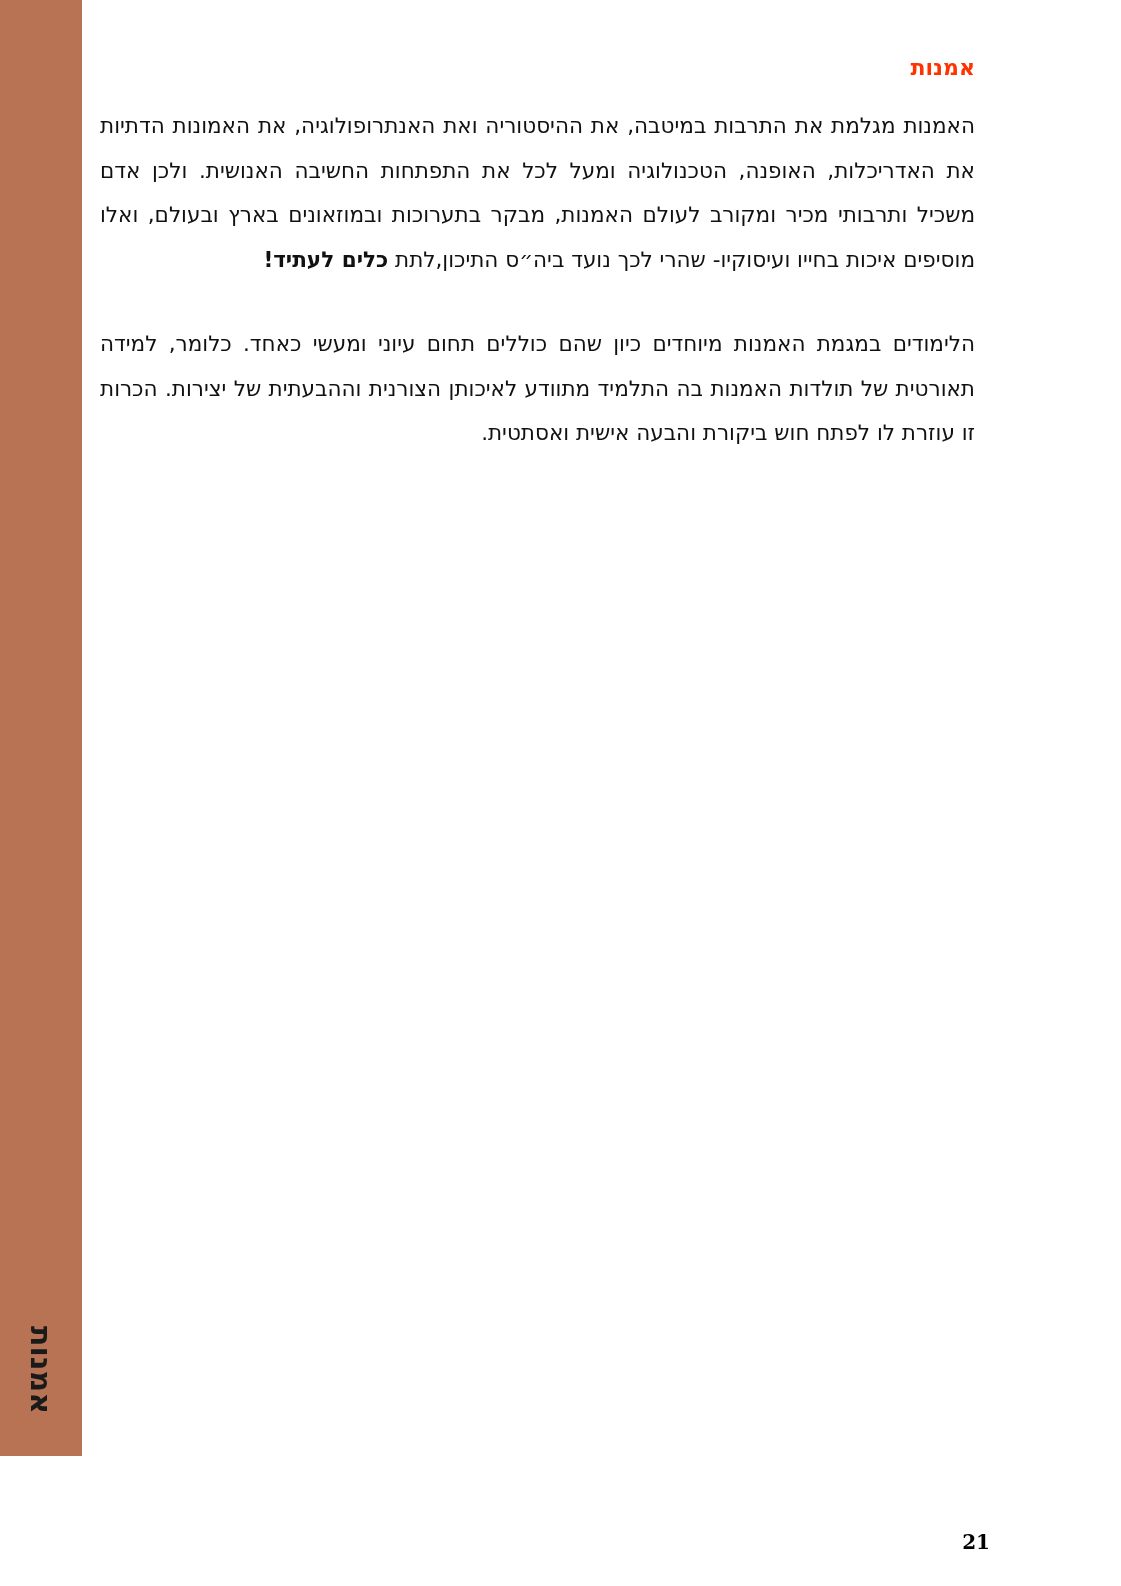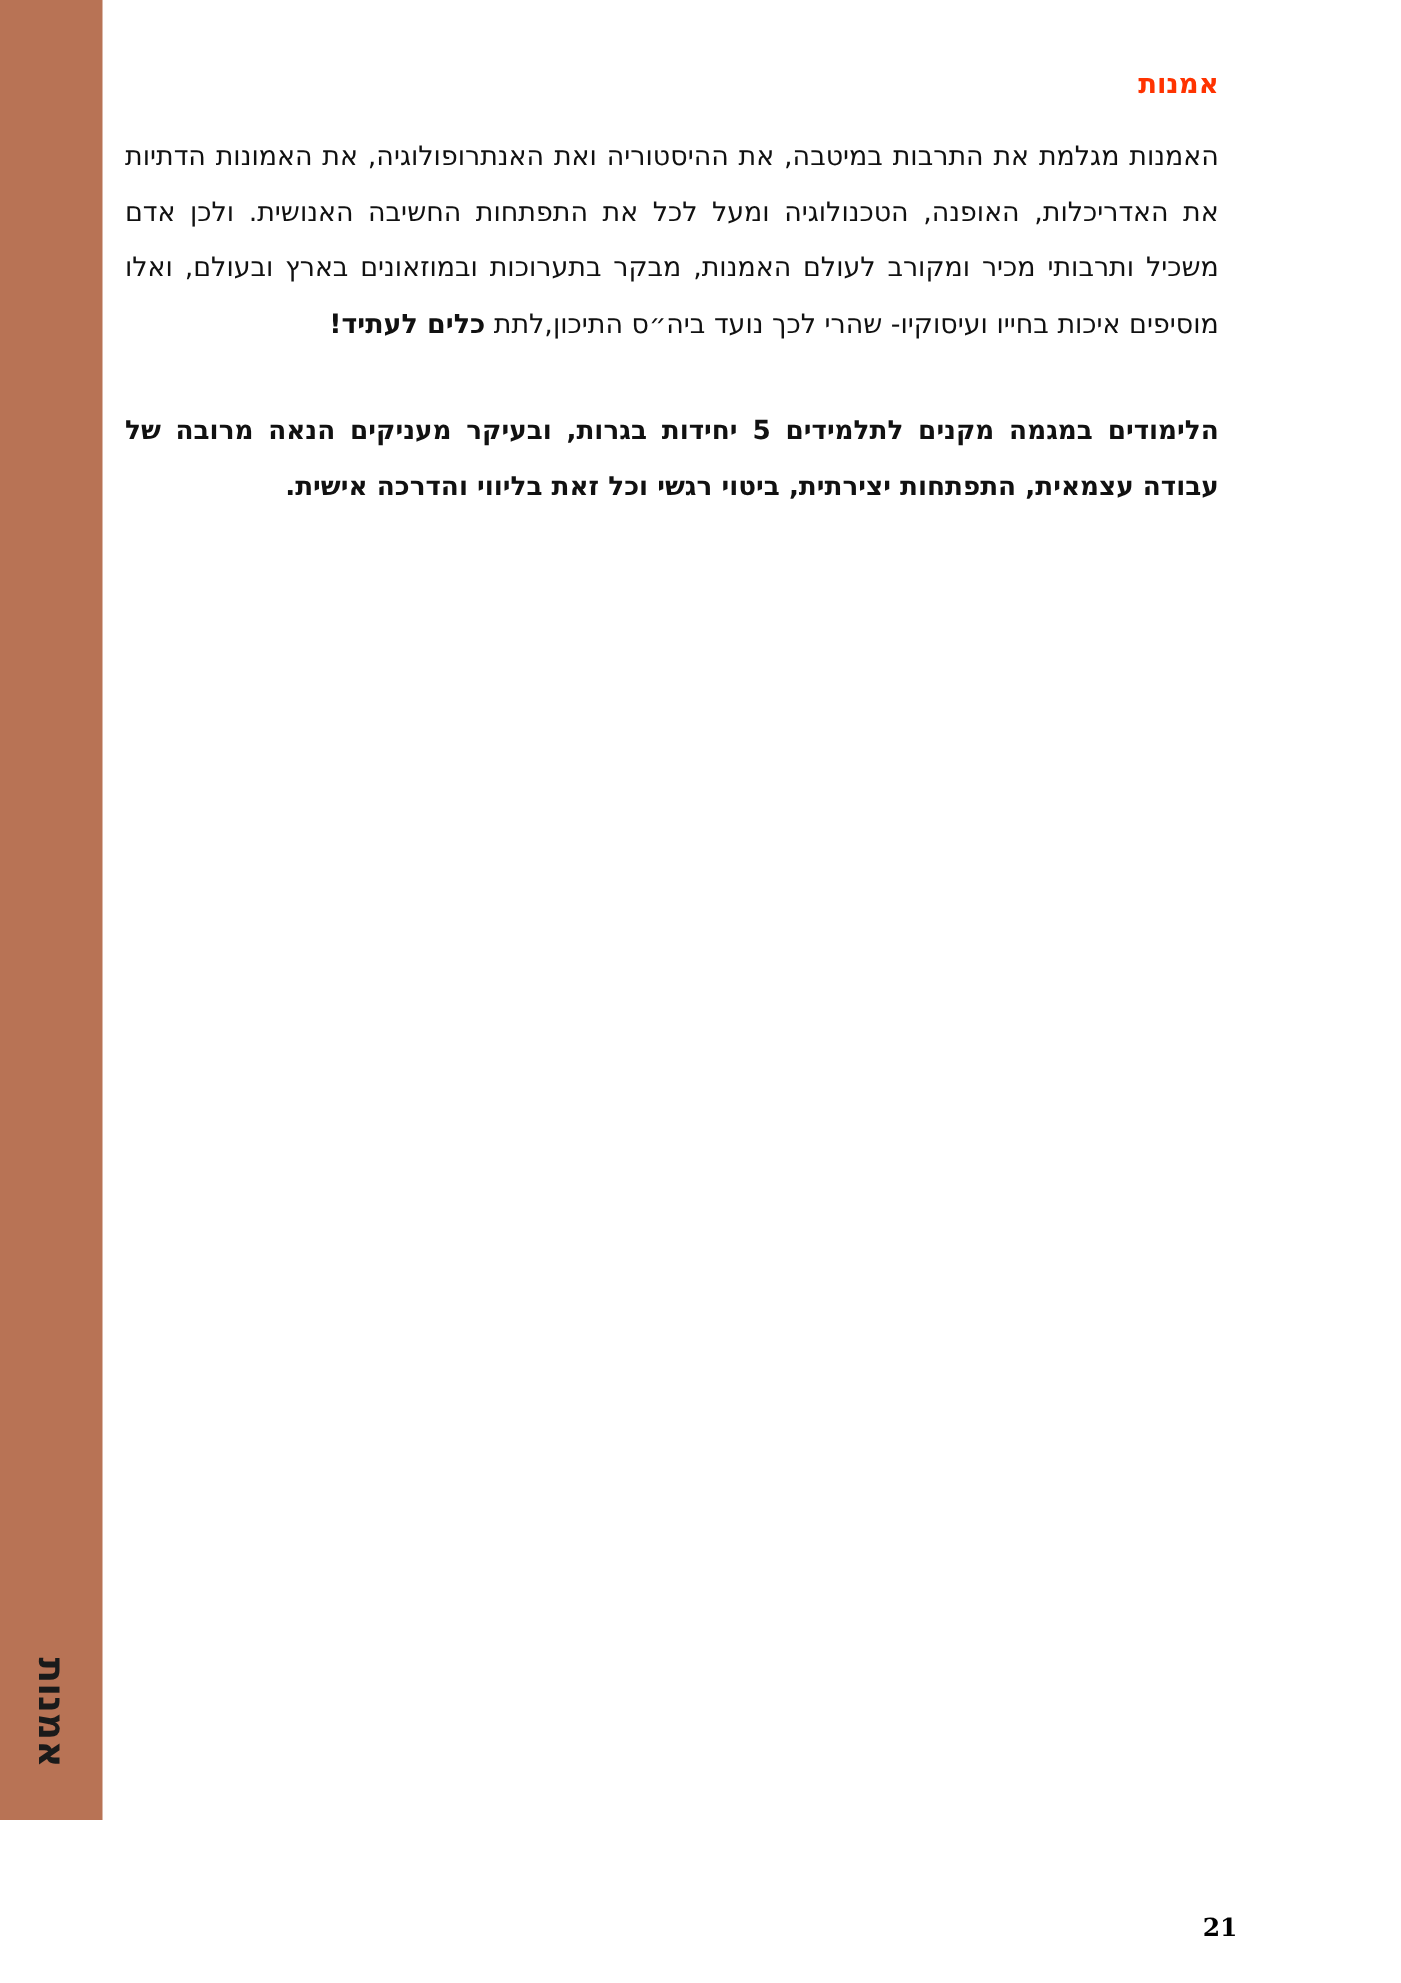--- a/index.html
+++ b/index.html
@@ -19,18 +19,18 @@
 <div class="sidebar">
   <div class="sidebar-label">אמנות</div>
 </div>
 
 <div class="content">
   <div class="title">אמנות</div>
 
 
   <p class="para"><span>האמנות מגלמת את התרבות במיטבה, את ההיסטוריה ואת האנתרופולוגיה, את האמונות הדתיות את האדריכלות, האופנה, הטכנולוגיה ומעל לכל את התפתחות החשיבה האנושית. ולכן אדם משכיל ותרבותי מכיר ומקורב לעולם האמנות, מבקר בתערוכות ובמוזאונים בארץ ובעולם, ואלו מוסיפים איכות בחייו ועיסוקיו- שהרי לכך נועד ביה״ס התיכון,לתת</span> <b class="inline">כלים לעתיד!</b></p>
 
+  <p class="para">הלימודים במגמת האמנות מיוחדים כיון שהם כוללים תחום עיוני ומעשי כאחד. כלומר, למידה תאורטית של תולדות האמנות בה התלמיד מתוודע לאיכותן הצורנית וההבעתית של יצירות. הכרות זו עוזרת לו לפתח חוש ביקורת והבעה אישית ואסתטית.</p>
 
 
-  <p class="para bold">הלימודים במגמה מקנים לתלמידים 5 יחידות בגרות, ובעיקר מעניקים הנאה מרובה של עבודה עצמאית, התפתחות יצירתית, ביטוי רגשי וכל זאת בליווי והדרכה אישית.</p>
 </div>
 
 <div class="page-number">21</div>
 
 </body></html>

